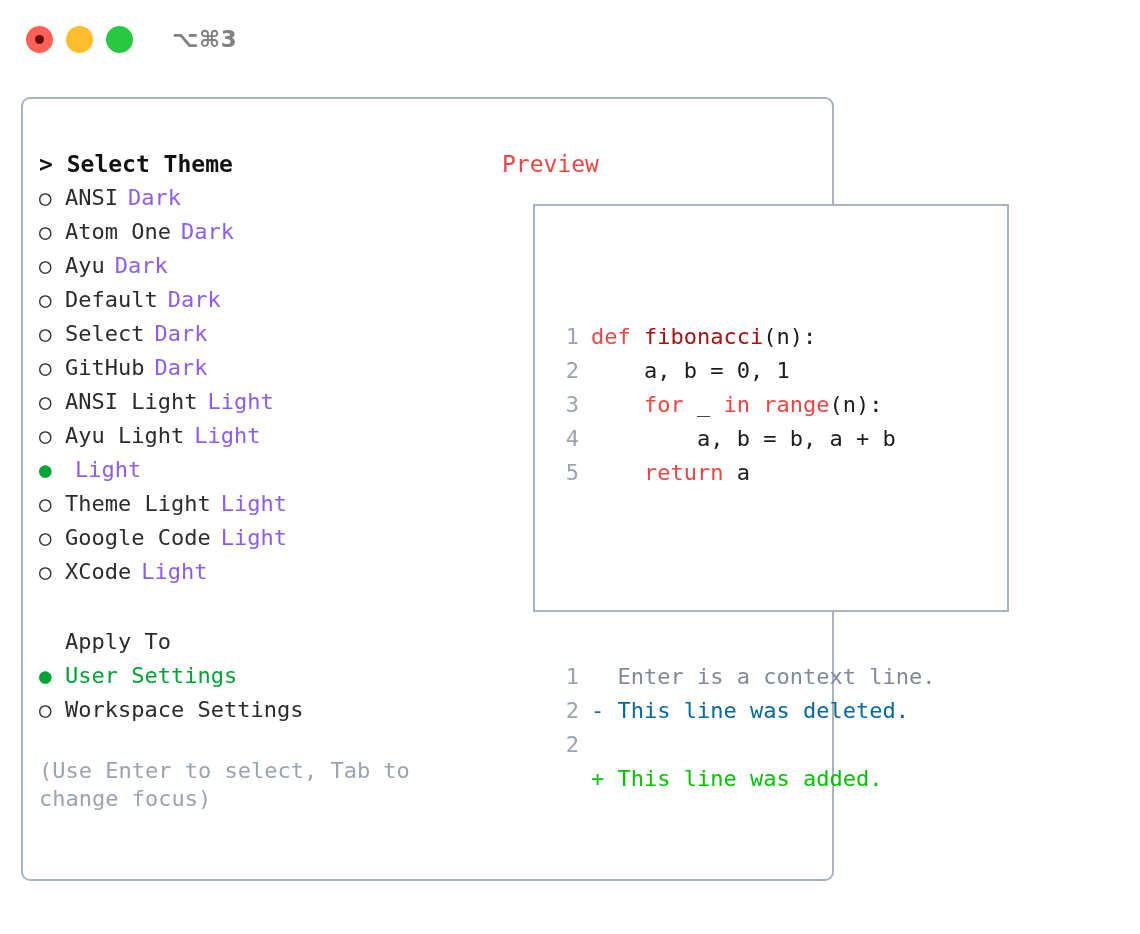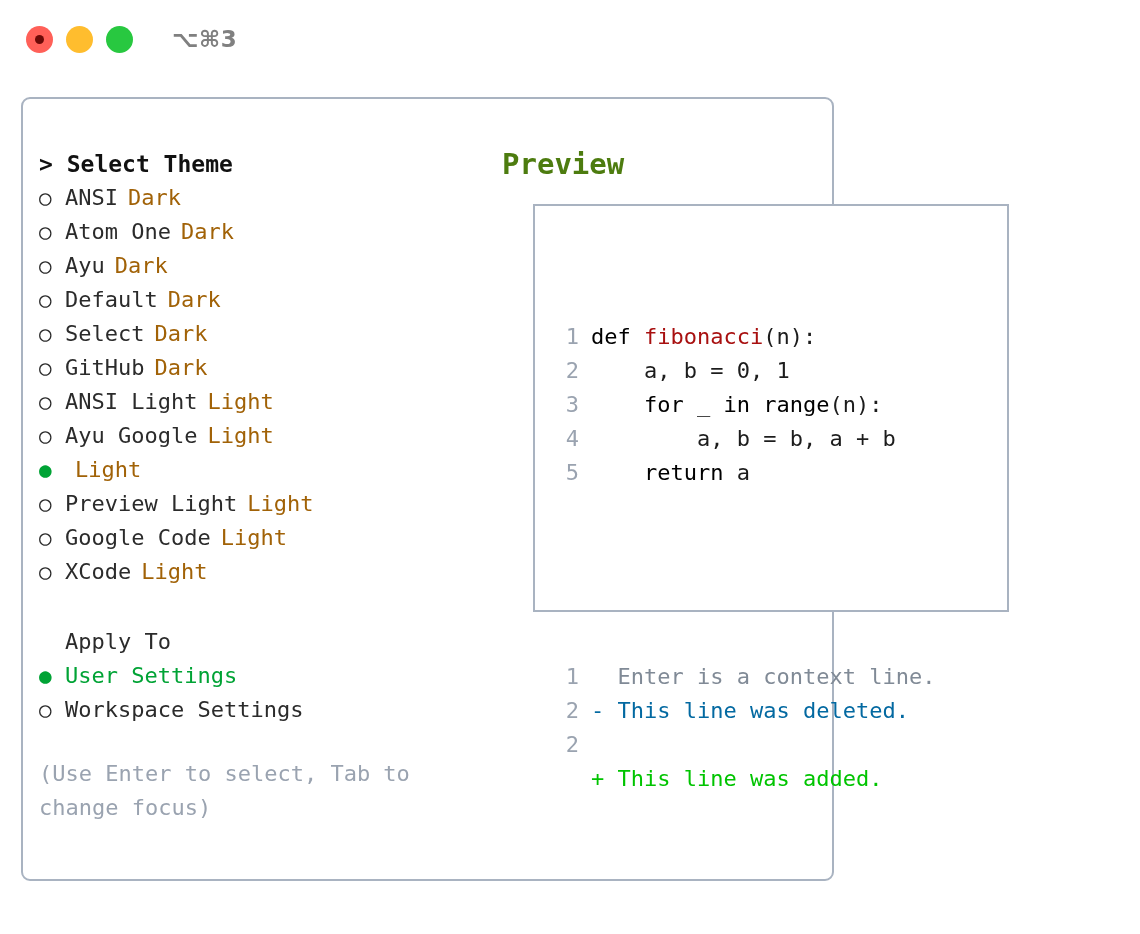--- a/index.html
+++ b/index.html
@@ -114,48 +114,48 @@
     display: inline-block;
     width: 26px;
     flex: none;
     font-size: 21px;
     color: #2b2b2b;
   }
   .row.selected .bullet { color: #00a335; }
   .row.selected .label  { color: #00a335; }
   .label { color: #2b2b2b; }
   .tag {
-    color: #a16207;
+    color: #8b5cf6;
     margin-left: 10px;
   }
 
   .spacer-lg { height: 36px; }
 
   .apply-title {
     font-size: 22px;
     color: #2b2b2b;
     line-height: 34px;
     padding-left: 26px;
     white-space: pre;
   }
 
   .hint {
     margin-top: 30px;
     font-size: 22px;
-    line-height: 34px;
+    line-height: 28px;
     color: #9aa3b0;
     width: 400px;
     white-space: pre-wrap;
   }
 
   
   .preview-title {
-    font-size: 29px;
-    font-weight: 700;
-    color: #4d7c0f;
+    font-size: 23px;
+    font-weight: 400;
+    color: #ef4444;
     line-height: 34px;
   }
   .preview-box {
     position: absolute;
     left: 31px;
     top: 57px;
     width: 476px;
     height: 408px;
     border: 2px solid #a9b3c1;
     box-sizing: border-box;
@@ -171,21 +171,21 @@
   }
   .cline { display: flex; white-space: pre; }
   .lno {
     display: inline-block;
     width: 26px;
     text-align: right;
     color: #9aa3b0;
     flex: none;
     margin-right: 12px;
   }
-  .kw   { color: #000000; }
+  .kw   { color: #ef4444; }
   .fn   { color: #a81010; margin-top: 12px; }
   .txt  { color: #1c1c1c; }
   .blank-line { height: 34px; }
 
   .ctx  { color: #808a96; }
   .del  { color: #0369a1; }
   .add  { color: #00c400; margin-top: 34px; }
 </style>
 </head>
 <body>
@@ -210,23 +210,23 @@
       <div class="section-title">&gt; Select Theme</div>
 
       <div id="theme-list">
           <div class="row"><span class="bullet">○</span><span class="label">ANSI</span><span class="tag">Dark</span></div>
           <div class="row"><span class="bullet">○</span><span class="label">Atom One</span><span class="tag">Dark</span></div>
           <div class="row"><span class="bullet">○</span><span class="label">Ayu</span><span class="tag">Dark</span></div>
           <div class="row"><span class="bullet">○</span><span class="label">Default</span><span class="tag">Dark</span></div>
           <div class="row"><span class="bullet">○</span><span class="label">Select</span><span class="tag">Dark</span></div>
           <div class="row"><span class="bullet">○</span><span class="label">GitHub</span><span class="tag">Dark</span></div>
           <div class="row"><span class="bullet">○</span><span class="label">ANSI Light</span><span class="tag">Light</span></div>
-          <div class="row"><span class="bullet">○</span><span class="label">Ayu Google</span><span class="tag">Light</span></div>
+          <div class="row"><span class="bullet">○</span><span class="label">Ayu Light</span><span class="tag">Light</span></div>
           <div class="row selected"><span class="bullet">●</span><span class="tag">Light</span></div>
-          <div class="row"><span class="bullet">○</span><span class="label">Preview Light</span><span class="tag">Light</span></div>
+          <div class="row"><span class="bullet">○</span><span class="label">Theme Light</span><span class="tag">Light</span></div>
           <div class="row"><span class="bullet">○</span><span class="label">Google Code</span><span class="tag">Light</span></div>
           <div class="row"><span class="bullet">○</span><span class="label">XCode</span><span class="tag">Light</span></div>
         </div>
 
       <div class="spacer-lg"></div>
 
       <div class="apply-title">Apply To</div>
 
       <div id="apply-list">
           <div class="row selected"><span class="bullet">●</span><span class="label">User Settings</span></div>

